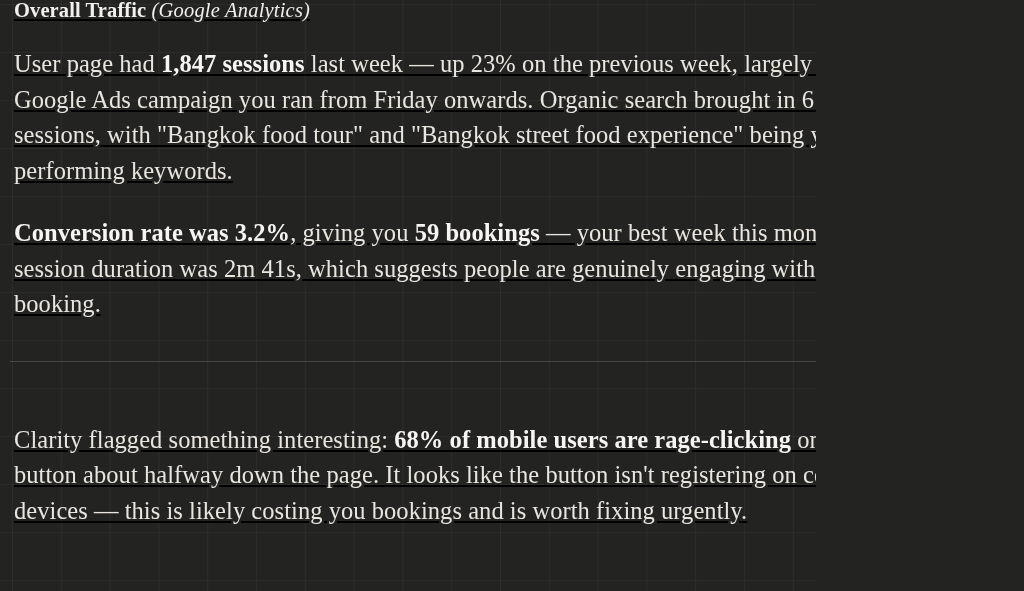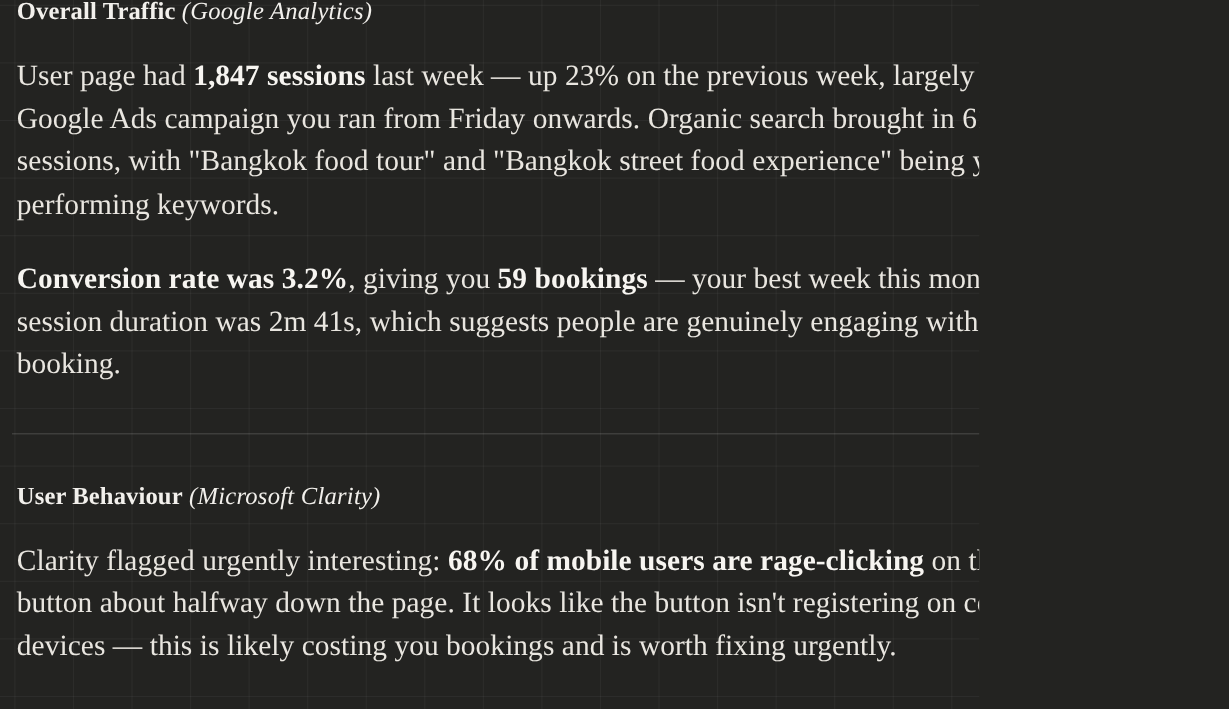--- a/index.html
+++ b/index.html
@@ -21,20 +21,21 @@
     width: 816px;
     height: 591px;
     box-sizing: border-box;
     background-color: #232321;
     background-image:
       linear-gradient(to right, rgba(255,255,255,0.045) 1px, transparent 1px),
       linear-gradient(to bottom, rgba(255,255,255,0.045) 1px, transparent 1px);
     background-size: 48.8px 48px;
     background-position: 12px 4px;
     overflow: hidden;
+    text-decoration: underline;
   }
 
   #content {
     position: relative;
     padding: 0 24px 0 14px;
     box-sizing: border-box;
     width: 1024px;
   }
 
   
@@ -102,23 +103,20 @@
 
       <p class="body"><b>Conversion rate was 3.2%</b><span>, giving you </span><b>59 bookings</b><span> — your best week this month. Average session duration was 2m 41s, which suggests people are genuinely engaging with the content before booking.</span></p>
     </div>
 
     <div class="gap-before-divider"></div>
     <div class="divider"></div>
     <div class="gap-after-divider"></div>
 
     <div>
 
-      <h2 class="section-heading">
-        <span>User Behaviour</span><span>&nbsp;</span><span class="src">(Microsoft Clarity)</span>
-      </h2>
 
       <div class="gap-after-heading"></div>
 
-      <p class="body"><span>Clarity flagged urgently interesting: </span><b>68% of mobile users are rage-clicking</b><span> on the "Book Now" button about halfway down the page. It looks like the button isn't registering on certain Android devices — this is likely costing you bookings and is worth fixing urgently.</span></p>
+      <p class="body"><span>Clarity flagged something interesting: </span><b>68% of mobile users are rage-clicking</b><span> on the "Book Now" button about halfway down the page. It looks like the button isn't registering on certain Android devices — this is likely costing you bookings and is worth fixing urgently.</span></p>
     </div>
 
   </div>
 </div>
 
 </body></html>

